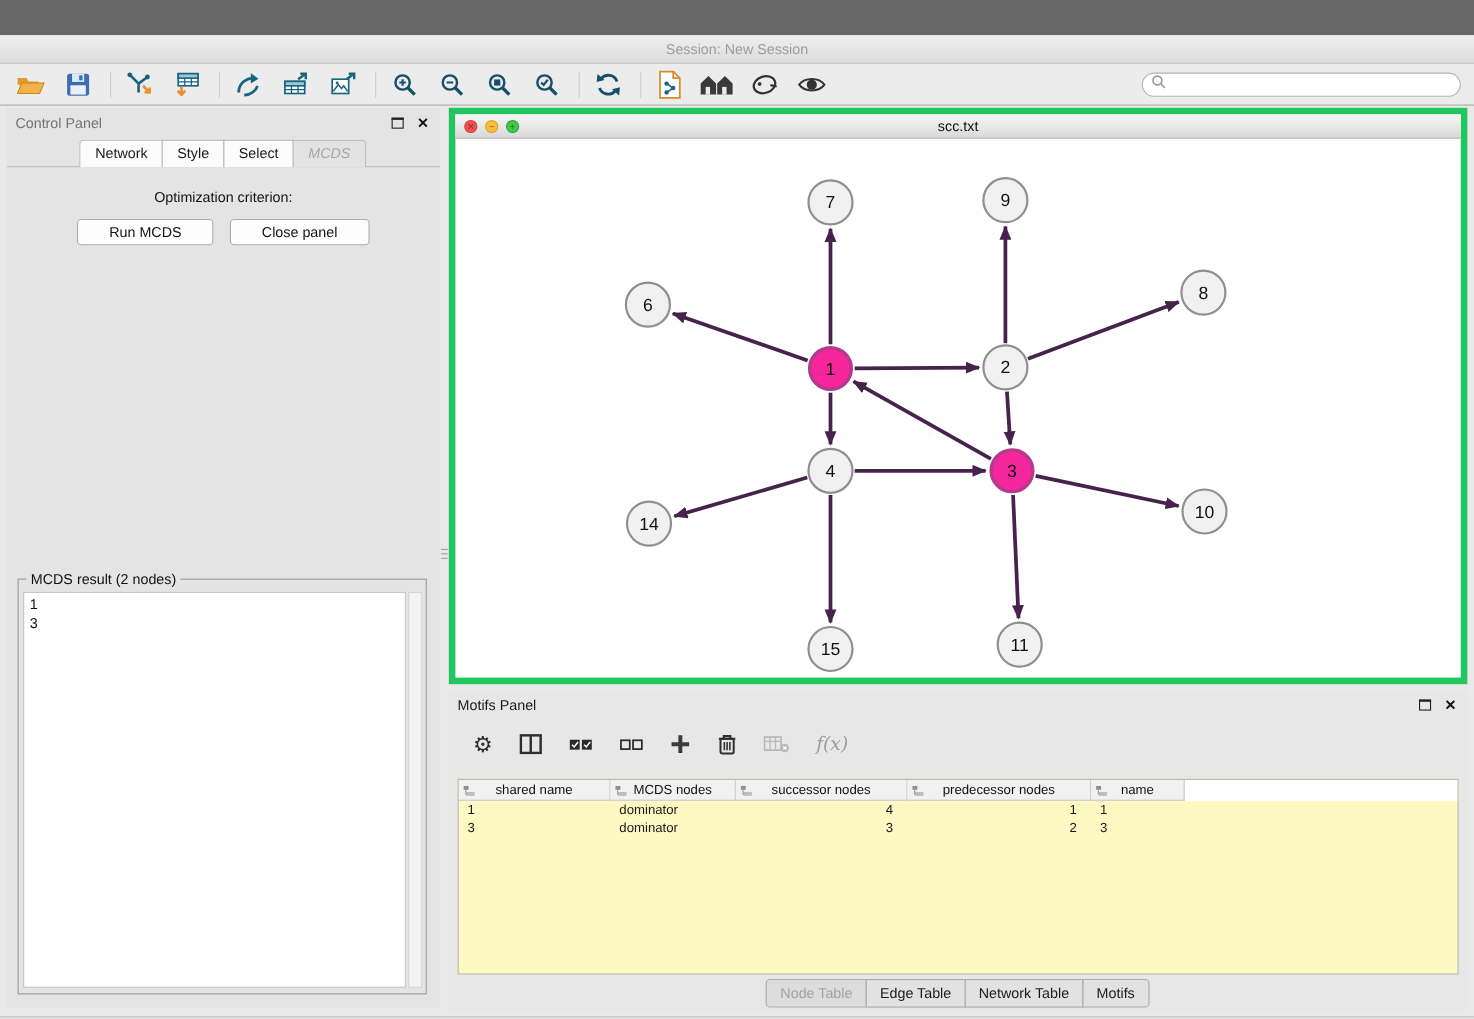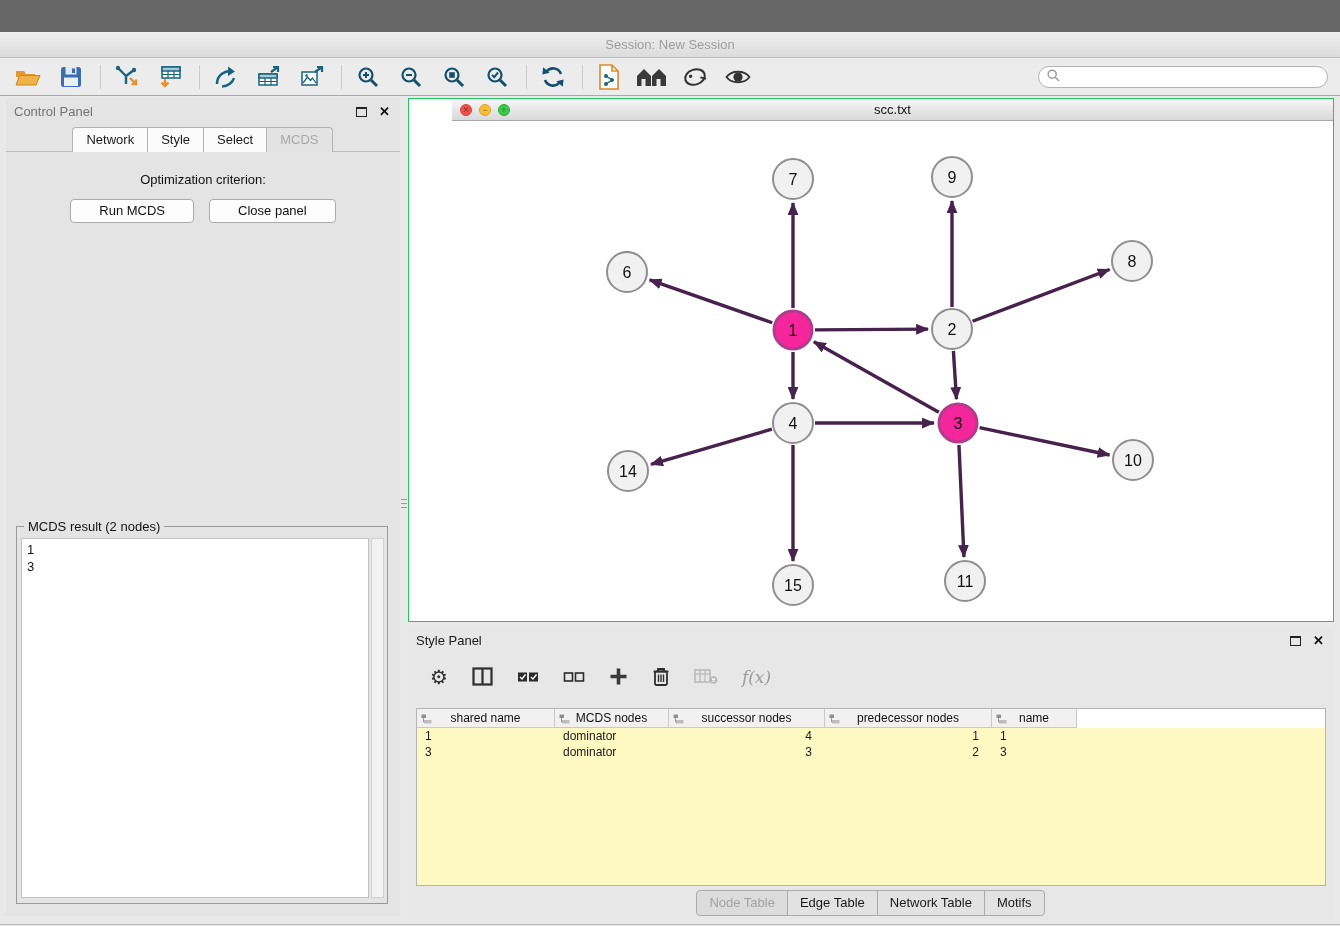--- a/index.html
+++ b/index.html
@@ -29,21 +29,21 @@
   .float-icon { width:11px; height:10px; border:1.5px solid #222; margin-right:12px; cursor:pointer; position:relative; }
   .float-icon::before { content:""; position:absolute; left:-1px; right:-1px; top:-1px; height:2px; background:#222; }
   .close-icon { font-size:13px; font-weight:bold; color:#111; cursor:pointer; line-height:1; }
   .close-icon::before { content:"\2715"; }
 
   .cp-tabs { display:flex; justify-content:center; margin-top:4px; position:relative; }
   .cp-tabs::after { content:""; position:absolute; left:0; right:0; bottom:0; height:1px; background:#bdbdbd; }
   .cp-tab { border:1px solid #b3b3b3; border-bottom:none; background:#fbfbfb; padding:4px 13px 5px;
     font-size:13px; margin-left:-1px; cursor:pointer; color:#1a1a1a; position:relative; z-index:1; }
   .cp-tab.first { border-radius:4px 0 0 0; }
-  .cp-tab.last { border-radius:0 4px 0 0; }
+  .cp-tab.last { border-radius:0 4px 0 0;font-style:italic; }
   .cp-tab.active { background:#e3e3e3; color:#a8a8a8; }
 
   .opt-label { text-align:center; font-size:13px; margin-top:20px; color:#111; }
   .dropdown { width:312px; height:24px; margin:9px auto 0; background:#fff; border:1px solid #ababab;
     border-radius:4px; display:flex; align-items:center; padding:0 6px 0 9px; font-size:13px; cursor:pointer; color:#111; }
   .dropdown .dd-val { flex:1; }
   .dd-arrows { display:flex; flex-direction:column; align-items:center; gap:2px; }
   .dd-arrows i { display:block; width:0; height:0; border-left:4px solid transparent; border-right:4px solid transparent; }
   .dd-arrows i.up { border-bottom:5px solid #555; }
   .dd-arrows i.dn { border-top:5px solid #555; }
@@ -59,21 +59,21 @@
   .result-line { line-height:17px; }
   .result-scroll { position:absolute; top:11px; right:3px; bottom:5px; width:13px; background:#f2f2f2;
     border:1px solid #d2d2d2; }
 
   .splitter { position:absolute; left:401px; top:460px; width:6px; height:22px; cursor:col-resize;
     display:flex; flex-direction:column; justify-content:center; gap:3px; }
   .splitter i { display:block; height:1px; background:#9a9a9a; }
 
   
   .net-window { position:absolute; left:408px; top:66px; width:926px; height:524px;
-    border:1px solid #22c55e; background:#fff;padding-left:43px; }
+    border:6px solid #22c55e; background:#fff; }
   .net-titlebar { height:22px; background:linear-gradient(#f7f7f7,#d9d9d9); border-bottom:1px solid #a5a5a5;
     position:relative; text-align:center; font-size:13px; line-height:21px; color:#111; }
   .traffic { position:absolute; left:8px; top:5px; display:flex; gap:7px; }
   .tl { width:12px; height:12px; border-radius:50%; font-size:9px; line-height:11px; text-align:center;
     color:rgba(60,40,0,0.55); cursor:pointer; }
   .tl.red { background:#f1524f; border:1px solid #d8403d; }
   .tl.red::before { content:"\2715"; }
   .tl.yellow { background:#f8bd39; border:1px solid #dfa123; }
   .tl.yellow::before { content:"\2212"; }
   .tl.green { background:#3ec84e; border:1px solid #2aa93a; }
@@ -379,21 +379,21 @@
         </g>
         <g>
           <circle cx="513" cy="460" r="20" fill="#f1f1f1" stroke="#8f8f8f" stroke-width="2"></circle>
           <text x="513" y="465.5" text-anchor="middle">11</text>
         </g>
       </svg>
   </div>
 
   <div class="table-panel">
     <div class="tp-header">
-      <span>Style Panel</span>
+      <span>Motifs Panel</span>
       <span class="spacer"></span>
       <span class="float-icon"></span>
       <span class="close-icon"></span>
     </div>
     <div class="tp-toolbar">
       <span class="tp-tool">
           <span class="gear-glyph">⚙</span>
         </span>
       <span class="tp-tool">
         <svg width="21" height="19" viewBox="0 0 21 19">

